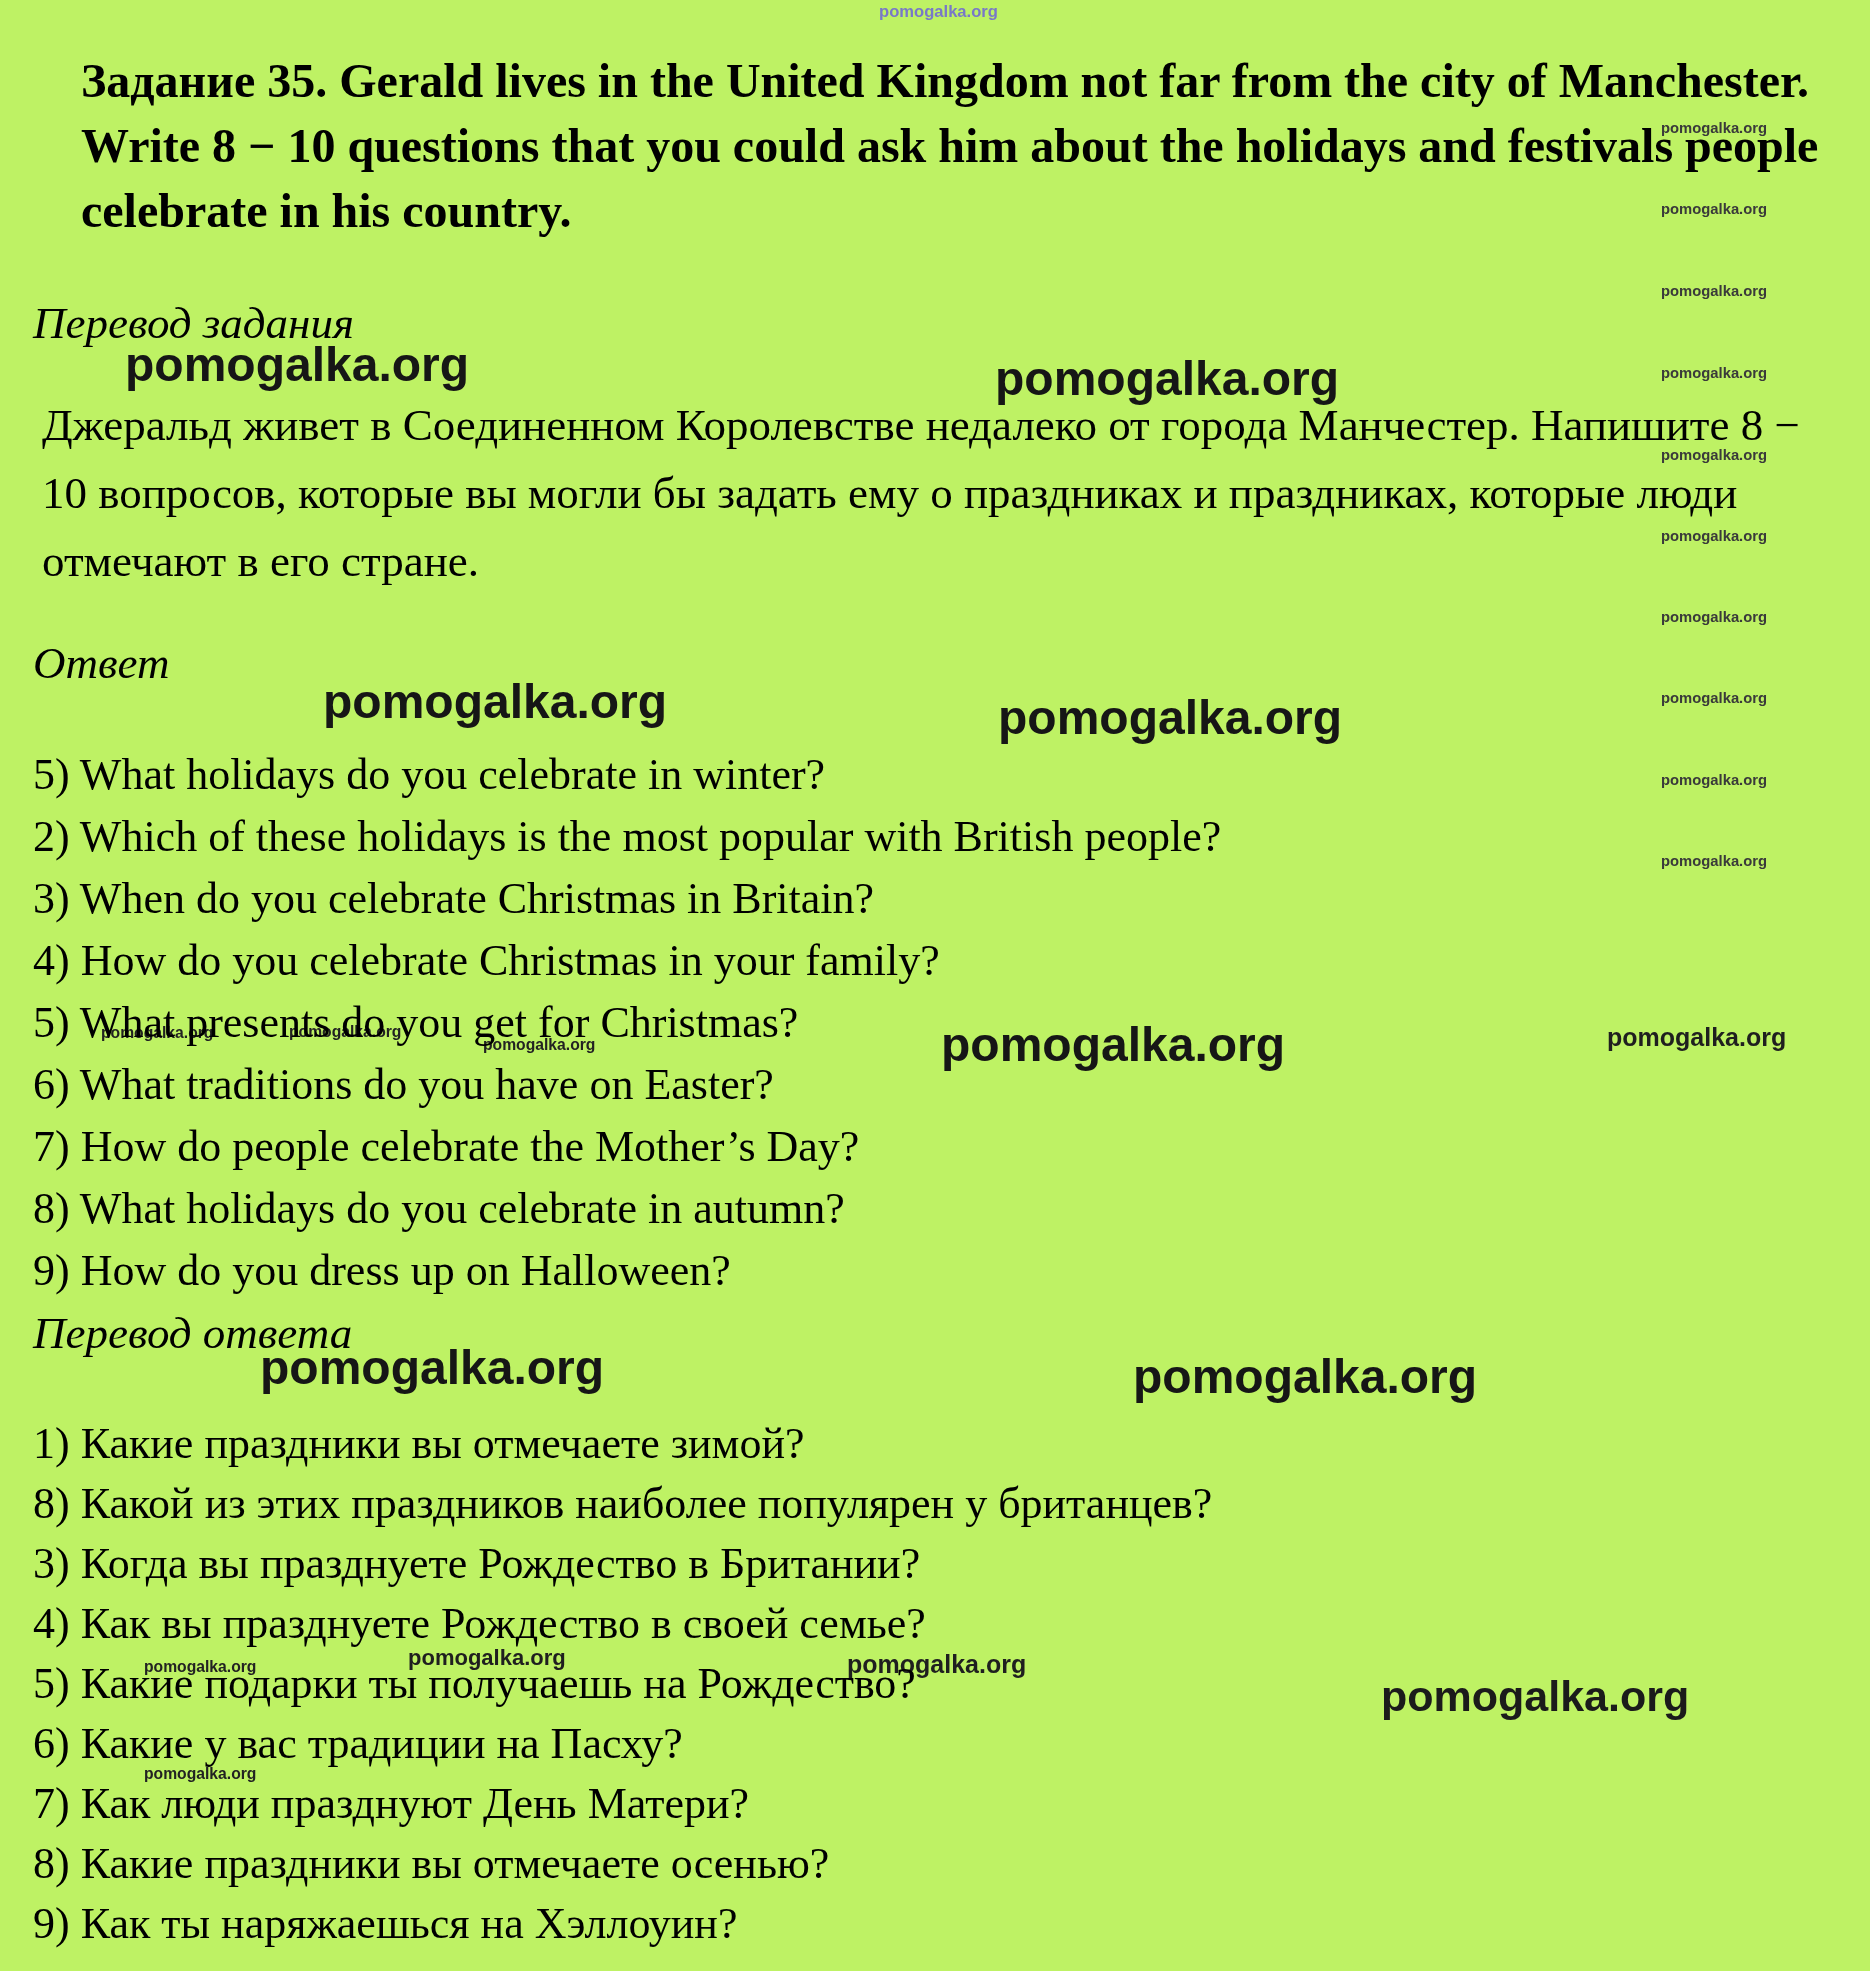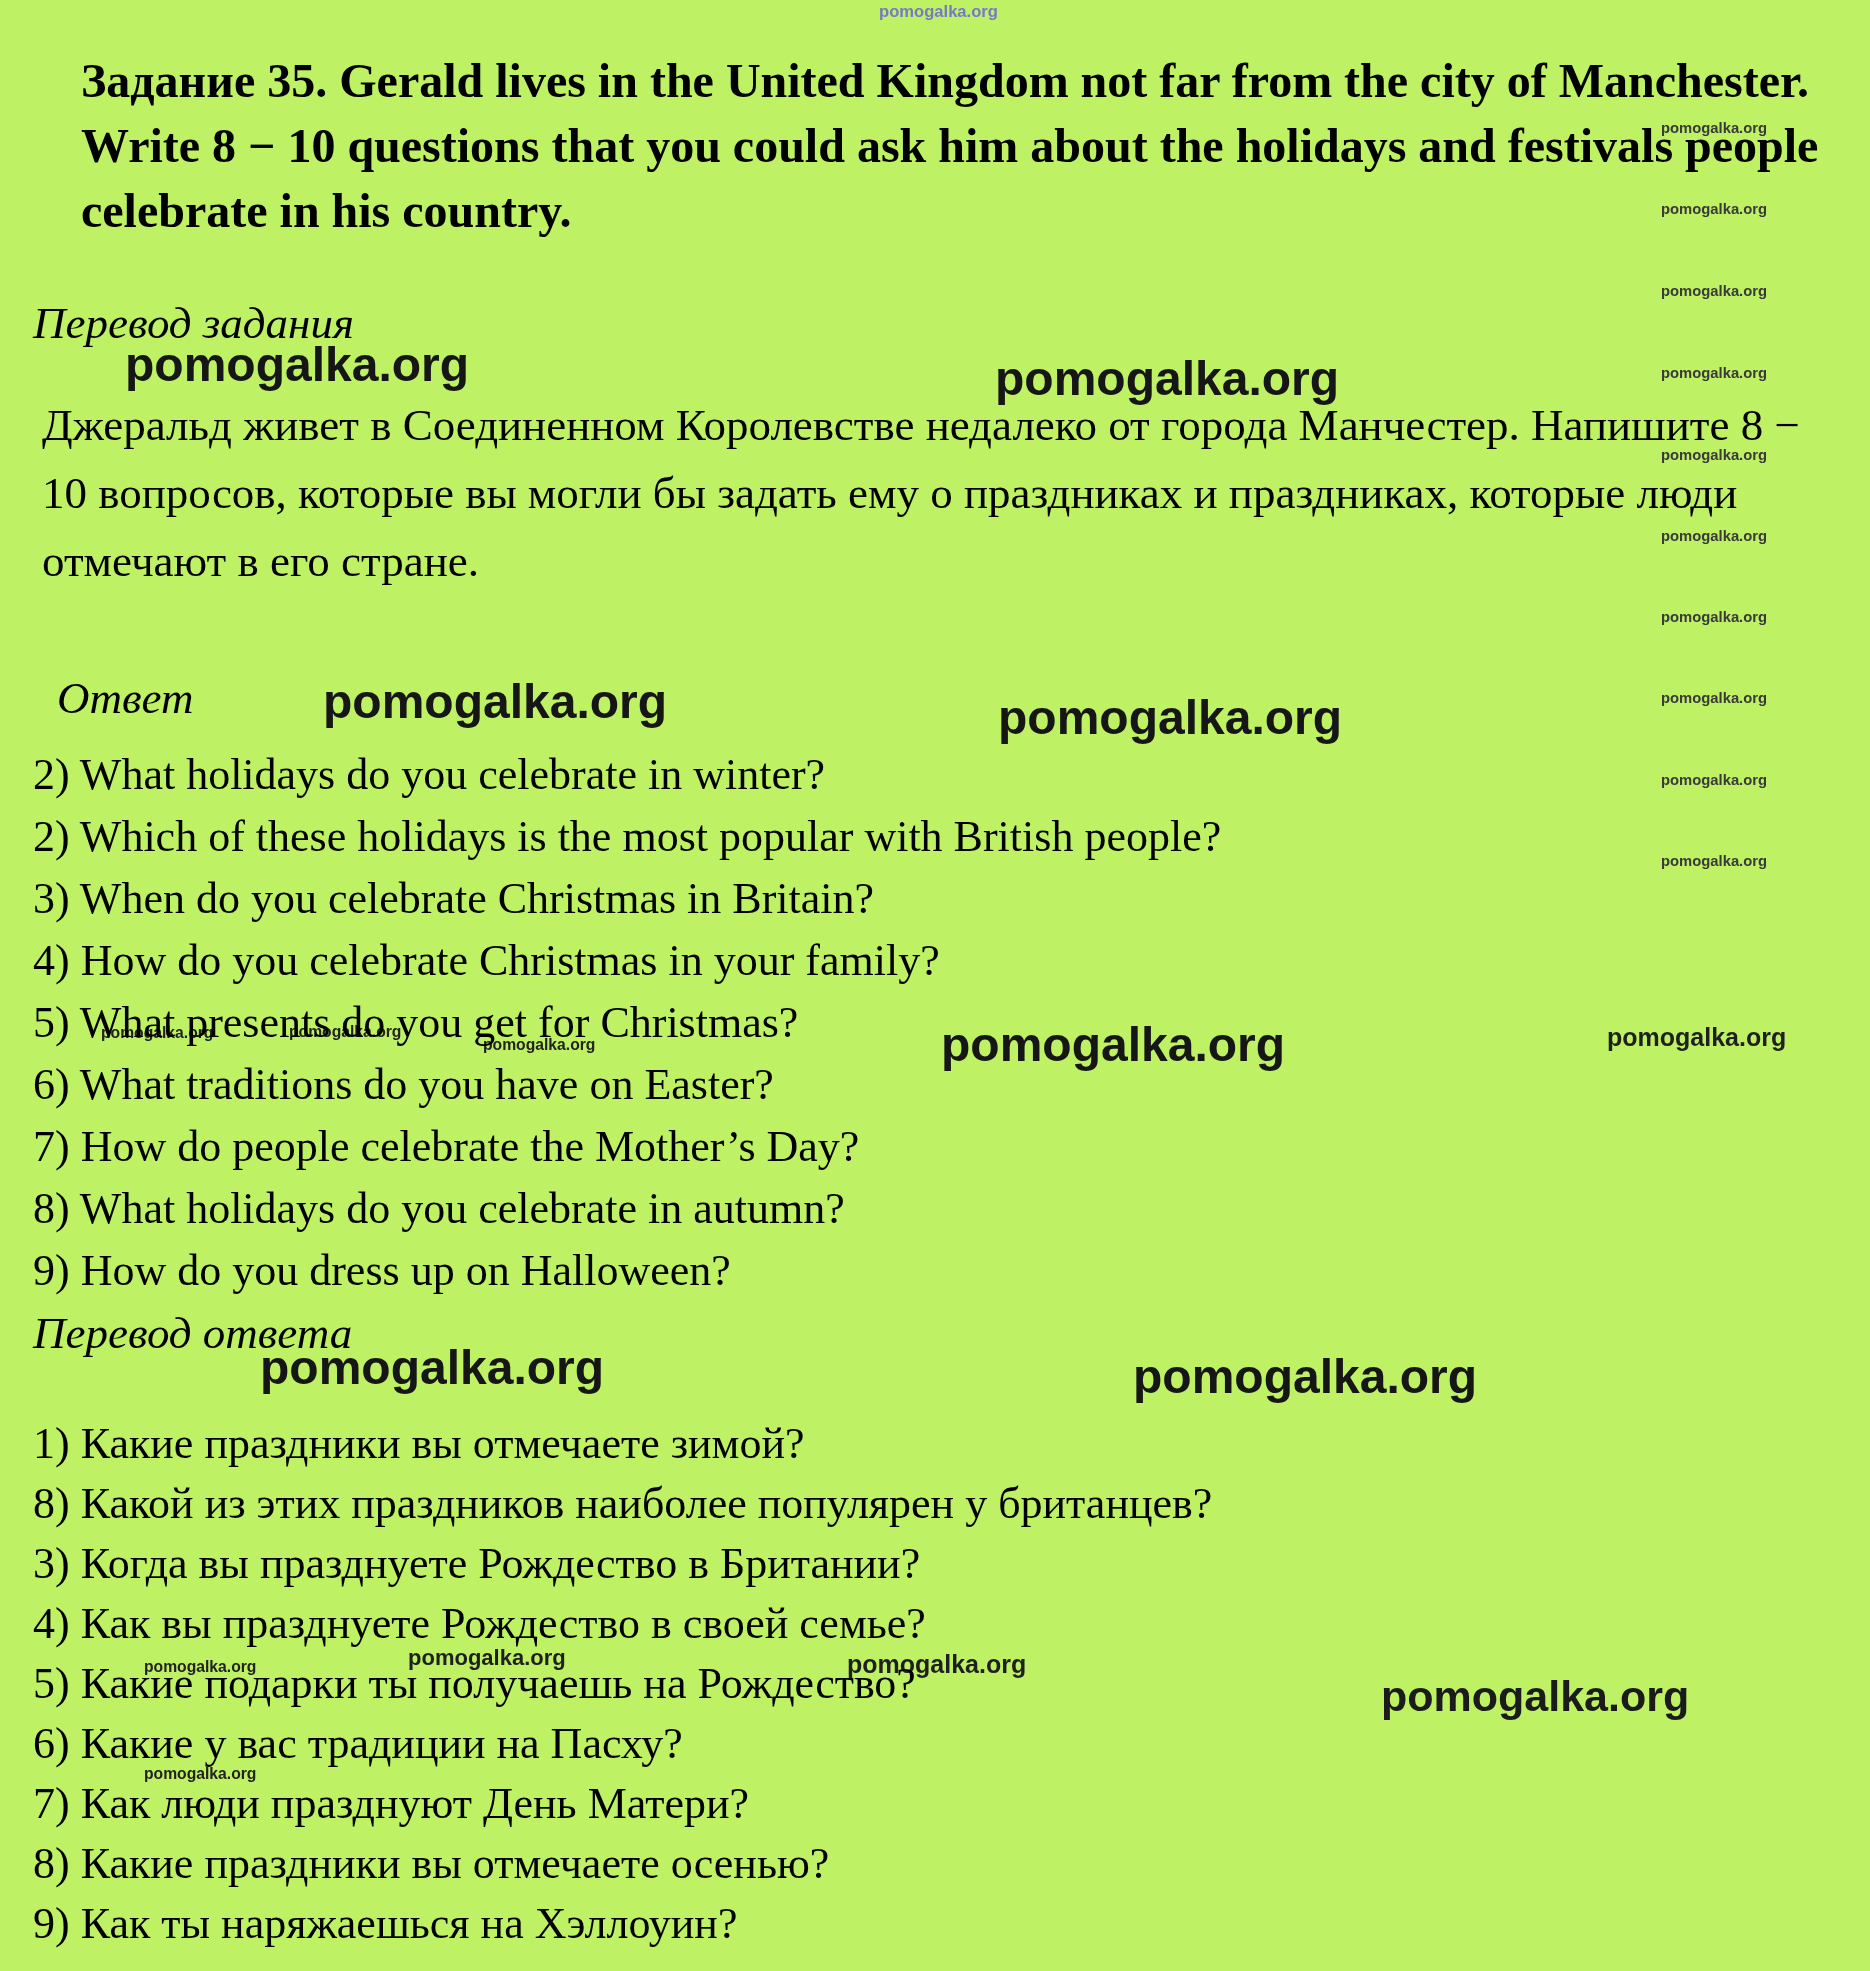--- a/index.html
+++ b/index.html
@@ -16,21 +16,21 @@
     position:absolute;
     left:33px; top:48px; width:1807px;
     font-size:48px; font-weight:700; line-height:65px;margin-left:48px;
   }
   .label{
     position:absolute;
     left:33px;
     font-size:45px; font-style:italic; line-height:52px;
   }
   .label-translation{ top:297px; }
-  .label-answer{ top:672px;margin-left:24px; }
+  .label-answer{ top:637px; }
   .label-answer-translation{ top:1307px; }
   .para{
     position:absolute;
     left:42px; top:391px; width:1763px;
     font-size:45px; line-height:68px;
   }
   .list{
     position:absolute;
     left:33px; width:1790px;
     font-size:44px;
@@ -93,21 +93,21 @@
 
   <div class="heading">Задание 35. Gerald lives in the United Kingdom not far from the city of Manchester. Write 8 − 10 questions that you could ask him about the holidays and festivals people celebrate in his country.</div>
 
   <div class="label label-translation">Перевод задания</div>
 
   <div class="para">Джеральд живет в Соединенном Королевстве недалеко от города Манчестер. Напишите 8 − 10 вопросов, которые вы могли бы задать ему о праздниках и праздниках, которые люди отмечают в его стране.</div>
 
   <div class="label label-answer">Ответ</div>
 
   <div class="list list-en">
-    <div class="list-item">2) What holidays do you celebrate in winter?</div>
+    <div class="list-item">5) What holidays do you celebrate in winter?</div>
     <div class="list-item">2) Which of these holidays is the most popular with British people?</div>
     <div class="list-item">3) When do you celebrate Christmas in Britain?</div>
     <div class="list-item">4) How do you celebrate Christmas in your family?</div>
     <div class="list-item">5) What presents do you get for Christmas?</div>
     <div class="list-item">6) What traditions do you have on Easter?</div>
     <div class="list-item">7) How do people celebrate the Mother’s Day?</div>
     <div class="list-item">8) What holidays do you celebrate in autumn?</div>
     <div class="list-item">9) How do you dress up on Halloween?</div>
   </div>
 

